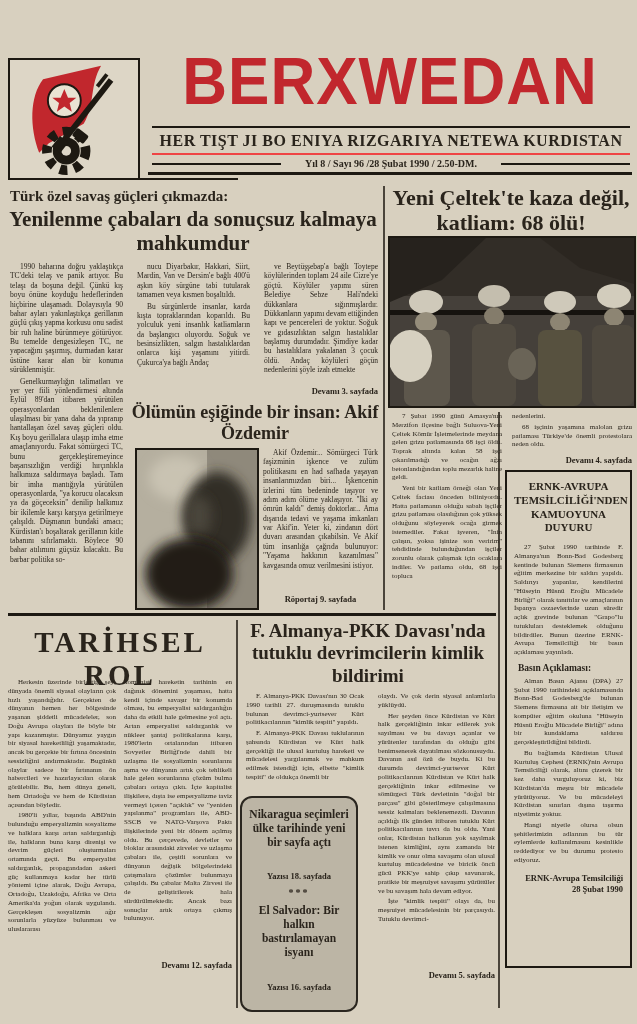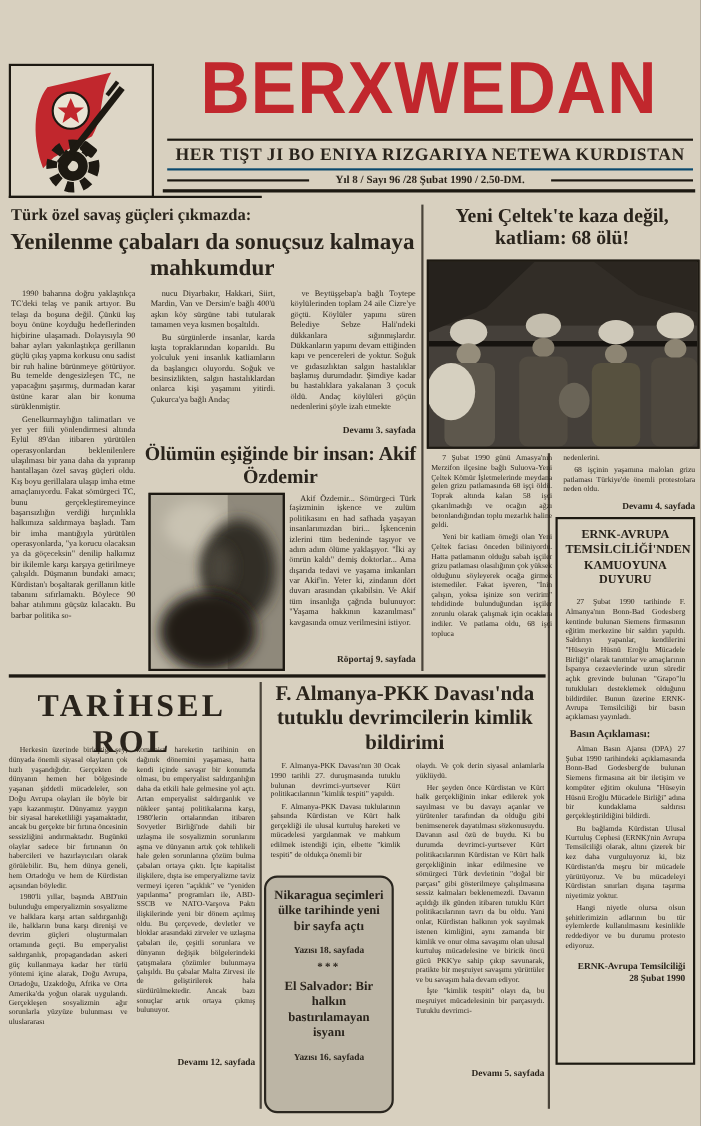--- a/index.html
+++ b/index.html
@@ -9,49 +9,49 @@
   p{margin:0 0 2px 0;text-indent:10px;text-align:justify;}
   .clip{overflow:hidden;}
 
   
   .logo-box{border:2.5px solid #1d1912;background:#ddd6c6;}
   .paper-title{font-family:"Liberation Sans",sans-serif;font-weight:700;font-size:62px;
                letter-spacing:1px;color:#c1272d;text-align:center;line-height:1;
                transform:scaleY(1.08);transform-origin:top;white-space:nowrap;}
   .slogan-block{border-top:2.5px solid #1d1912;}
   .slogan{font-weight:bold;font-size:16px;text-align:center;padding:4px 0 3px 0;
-          border-bottom:2px solid #0c4a6e;letter-spacing:.5px;}
+          border-bottom:2px solid #ef4444;letter-spacing:.5px;}
   .issue-row{display:flex;align-items:center;gap:24px;margin-top:3px;}
   .rule-seg{flex:1;border-top:2px solid #1d1912;height:0;}
   .issue{font-size:10px;font-weight:bold;white-space:nowrap;}
   .rule-h{background:#1d1912;}
   .rule-v{background:#4a443a;}
 
   
   .kicker{font-size:15px;font-weight:bold;}
   .hl{font-weight:bold;text-align:center;}
   .hl-lead{font-size:21px;line-height:1.14;}
-  .hl-celtek{font-size:18px;line-height:1.12;}
+  .hl-celtek{font-size:22px;line-height:1.12;}
   .hl-akif{font-size:18px;line-height:1.18;}
   .hl-pkk{font-size:19px;line-height:1.18;}
   .hl-tarihsel{font-size:29px;letter-spacing:3px;}
 
   
   .b-lead{font-size:7.5px;line-height:1.25;}
   .b-sm{font-size:7px;line-height:1.25;}
   .b-akif{font-size:7.5px;line-height:1.25;}
   .cont{font-size:8.5px;font-weight:bold;text-align:right;}
 
   .photo{border:2px solid #1d1912;background:#45403a;}
   .photo svg{display:block;}
 
   
   .promo-box{background:#bcb5a5;border:2px solid #2a261f;text-align:center;padding:10px 6px;}
   .promo-title{font-size:11.5px;font-weight:bold;line-height:1.2;}
-  .promo-ref{font-size:8.5px;font-weight:bold;margin-top:9px;}
+  .promo-ref{font-size:8.5px;font-weight:bold;margin-top:22px;}
   .promo-sep{font-size:10px;font-weight:bold;margin:6px 0;letter-spacing:2px;}
   .ernk-box{border:2px solid #1d1912;padding:8px 7px;}
   .ernk-title{font-size:11px;font-weight:bold;text-align:center;line-height:1.25;margin-bottom:8px;}
   .ernk-sub{font-size:9.5px;font-weight:bold;margin:6px 0 4px 4px;text-indent:0;}
   .ernk-sig{font-size:8.5px;font-weight:bold;text-align:right;margin-top:8px;line-height:1.4;}
 </style>
 </head>
 <body>
 
 <div class="page">
@@ -115,21 +115,21 @@
       <rect width="70" height="158" fill="#b5af9f"></rect>
       <ellipse cx="40" cy="28" rx="28" ry="22" fill="#c9c3b2" filter="url(#blur1)"></ellipse>
       <ellipse cx="80" cy="68" rx="34" ry="46" fill="#332e26" filter="url(#blur1)"></ellipse>
       <ellipse cx="62" cy="66" rx="13" ry="20" fill="#4a443a" filter="url(#blur1)"></ellipse>
       <ellipse cx="52" cy="124" rx="44" ry="36" fill="#211d17" filter="url(#blur1)"></ellipse>
     </svg>
   </div>
   <div class="abs b-akif clip" style="left:263px;top:448px;width:115px;height:144px;">
     <p>Akif Özdemir... Sömürgeci Türk faşizminin işkence ve zulüm politikasını en had safhada yaşayan insanlarımızdan biri... İşkencenin izlerini tüm bedeninde taşıyor ve adım adım ölüme yaklaşıyor. "İki ay ömrün kaldı" demiş doktorlar... Ama dışarıda tedavi ve yaşama imkanları var Akif'in. Yeter ki, zindanın dört duvarı arasından çıkabilsin. Ve Akif tüm insanlığa çağrıda bulunuyor: "Yaşama hakkının kazanılması" kavgasında omuz verilmesini istiyor.</p>
   </div>
-  <div class="abs cont" style="left:263px;top:594px;width:115px;">Röportaj 9. sayfada</div>
+  <div class="abs cont" style="left:263px;top:594px;width:115px;text-align:center;">Röportaj 9. sayfada</div>
 
   <div class="abs rule-v" style="left:383px;top:186px;width:2px;height:424px;"></div>
   <div class="abs rule-h" style="left:8px;top:613px;width:488px;height:2.5px;"></div>
   <div class="abs rule-v" style="left:236px;top:620px;width:2px;height:388px;"></div>
   <div class="abs rule-v" style="left:498px;top:412px;width:2px;height:596px;"></div>
 
   <div class="abs hl hl-celtek" style="left:388px;top:186px;width:246px;">Yeni Çeltek'te kaza değil, katliam: 68 ölü!</div>
   <div class="abs photo" style="left:388px;top:236px;width:244px;height:168px;">
     <svg viewBox="0 0 244 168" width="244" height="168">
       <rect width="244" height="168" fill="#45403a"></rect>

